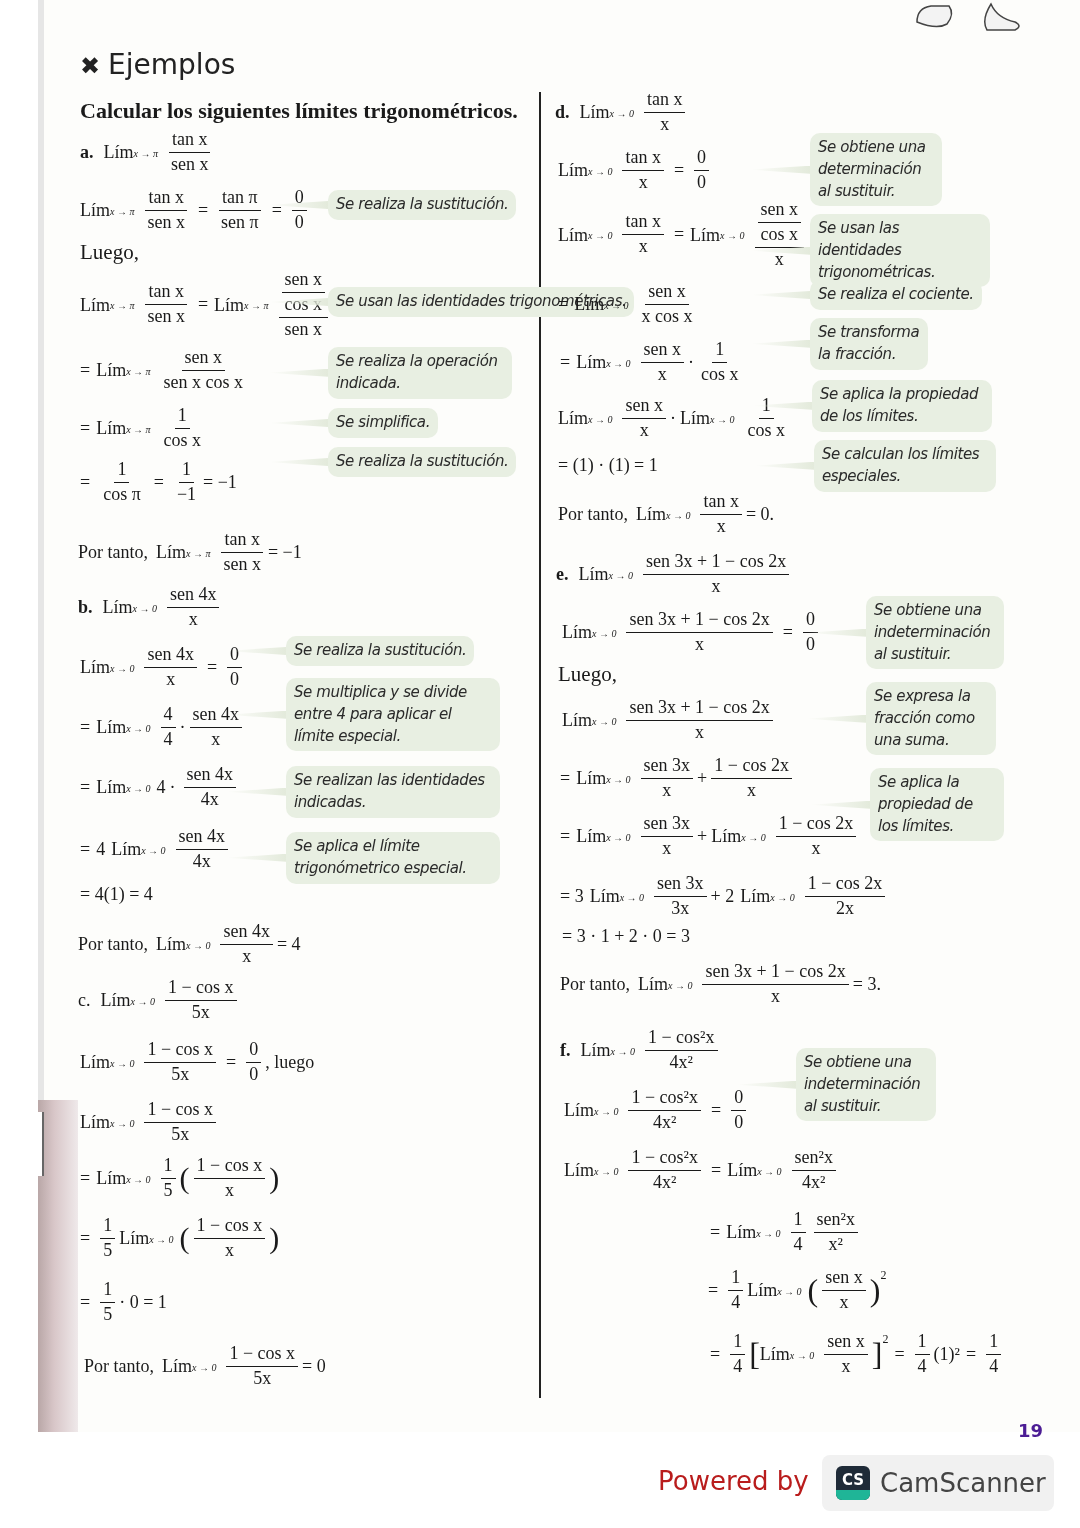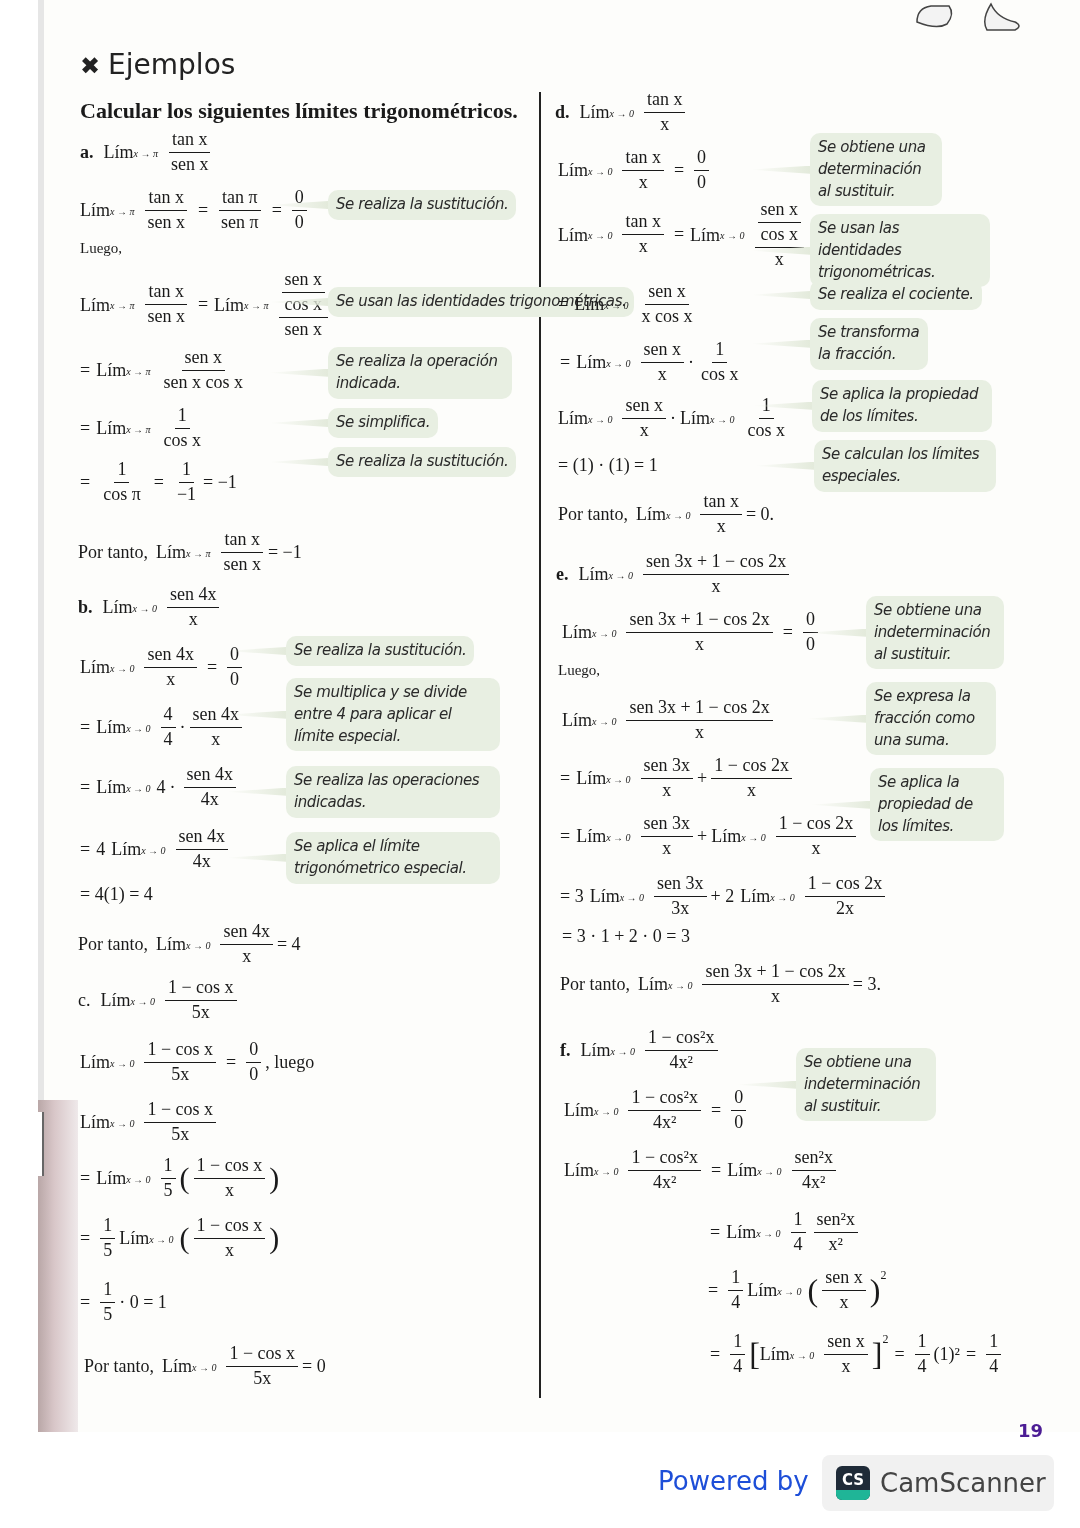--- a/index.html
+++ b/index.html
@@ -12,42 +12,42 @@
              background: linear-gradient(90deg, #b9a7a7 0%, #d8c6c8 40%, #efe9ea 100%); }
   .binding-tab { position: absolute; left: 38px; top: 1112px; width: 6px; height: 64px; background: #fff; border-right: 2px solid #666; }
   .cartoon { position: absolute; left: 905px; top: 0; width: 140px; height: 36px; }
   .divider { position: absolute; left: 539px; top: 92px; width: 2px; height: 1306px; background: #222; }
 
   .abs { position: absolute; white-space: nowrap; }
   .title { font-family: "DejaVu Sans", sans-serif; font-size: 28px; font-weight: 500; color: #222; }
   .title .mark { font-weight: 900; margin-right: 8px; font-size: 24px; }
   .intro { font-size: 22px; font-weight: bold; }
   .lbl { font-size: 18px; font-weight: bold; }
-  .txt { font-size: 15px; }
+  .txt { font-size: 21px; }
 
   
   .m { position: absolute; display: flex; align-items: center; font-size: 18px; white-space: nowrap; }
   .lim { display: inline-flex; align-items: center; margin-right: 6px; line-height: 1; }
   .lim .w { font-size: 18px; }
   .lim .sub { font-size: 10px; font-style: italic; margin-top: 3px; }
   .frac { display: inline-flex; flex-direction: column; align-items: center; margin: 0 4px; line-height: 1.1; }
   .frac .n { padding: 0 3px 2px; border-bottom: 1.5px solid #1a1a1a; }
   .frac .d { padding: 2px 3px 0; }
   .op { margin: 0 6px; }
 
   
   .note { position: absolute; background: #e8efe2; border-radius: 10px; padding: 4px 8px;
           font-family: "DejaVu Sans", sans-serif; font-style: italic; font-size: 15px; line-height: 1.45;
           color: #2a2a2a; letter-spacing: -0.4px; }
   .note::before { content: ""; position: absolute; left: -60px; top: 50%; width: 60px; height: 8px;
           margin-top: -4px; background: linear-gradient(90deg, rgba(232,239,226,0) 0%, #e3eadb 100%);
           clip-path: polygon(0 50%, 100% 0, 100% 100%); }
 
   .footer-text { position: absolute; left: 658px; top: 1466px; font-family: "DejaVu Sans", sans-serif;
-          font-size: 26px; color: #1d4ed8; }
+          font-size: 26px; color: #b91c1c; }
   .cs-badge { position: absolute; left: 822px; top: 1455px; width: 232px; height: 56px; background: #f1f1f1;
           border-radius: 8px; display: flex; align-items: center; padding-left: 14px; }
   .cs-logo { width: 34px; height: 34px; border-radius: 6px; background: #1f2b38; position: relative; overflow: hidden;
           display: flex; align-items: center; justify-content: center; color: #fff; font-family: "DejaVu Sans", sans-serif;
           font-weight: bold; font-size: 15px; }
   .cs-logo::after { content: ""; position: absolute; left: 0; bottom: 0; width: 100%; height: 10px; background: #1fb597; }
   .cs-logo span { position: relative; z-index: 1; margin-top: -6px; }
   .cs-name { margin-left: 10px; font-family: "DejaVu Sans", sans-serif; font-size: 26px; color: #444; }
   .pg { position: absolute; left: 1018px; top: 1420px; font-family: "DejaVu Sans", sans-serif; font-size: 18px; font-weight: bold; color: #4c1d95; }
 </style>
@@ -236,21 +236,21 @@
       <span class="w">Lím</span>
       <span class="sub">x → 0</span>
     </span>
   <span>4</span>
     <span style="margin:0 4px;">·</span>
   <span class="frac">
       <span class="n">sen 4x</span>
       <span class="d">4x</span>
     </span>
 </div>
-<div class="note" style="left:286px;top:766px;width:214px;white-space:normal;">Se realiza las operaciones indicadas.</div>
+<div class="note" style="left:286px;top:766px;width:214px;white-space:normal;">Se realizan las identidades indicadas.</div>
 
 <div class="m" style="left:80px;top:827px;">
   <span class="op" style="margin-left:0;">=</span>
   <span style="margin-right:6px;">4</span>
   <span class="lim">
       <span class="w">Lím</span>
       <span class="sub">x → 0</span>
     </span>
   <span class="frac">
       <span class="n">sen 4x</span>

